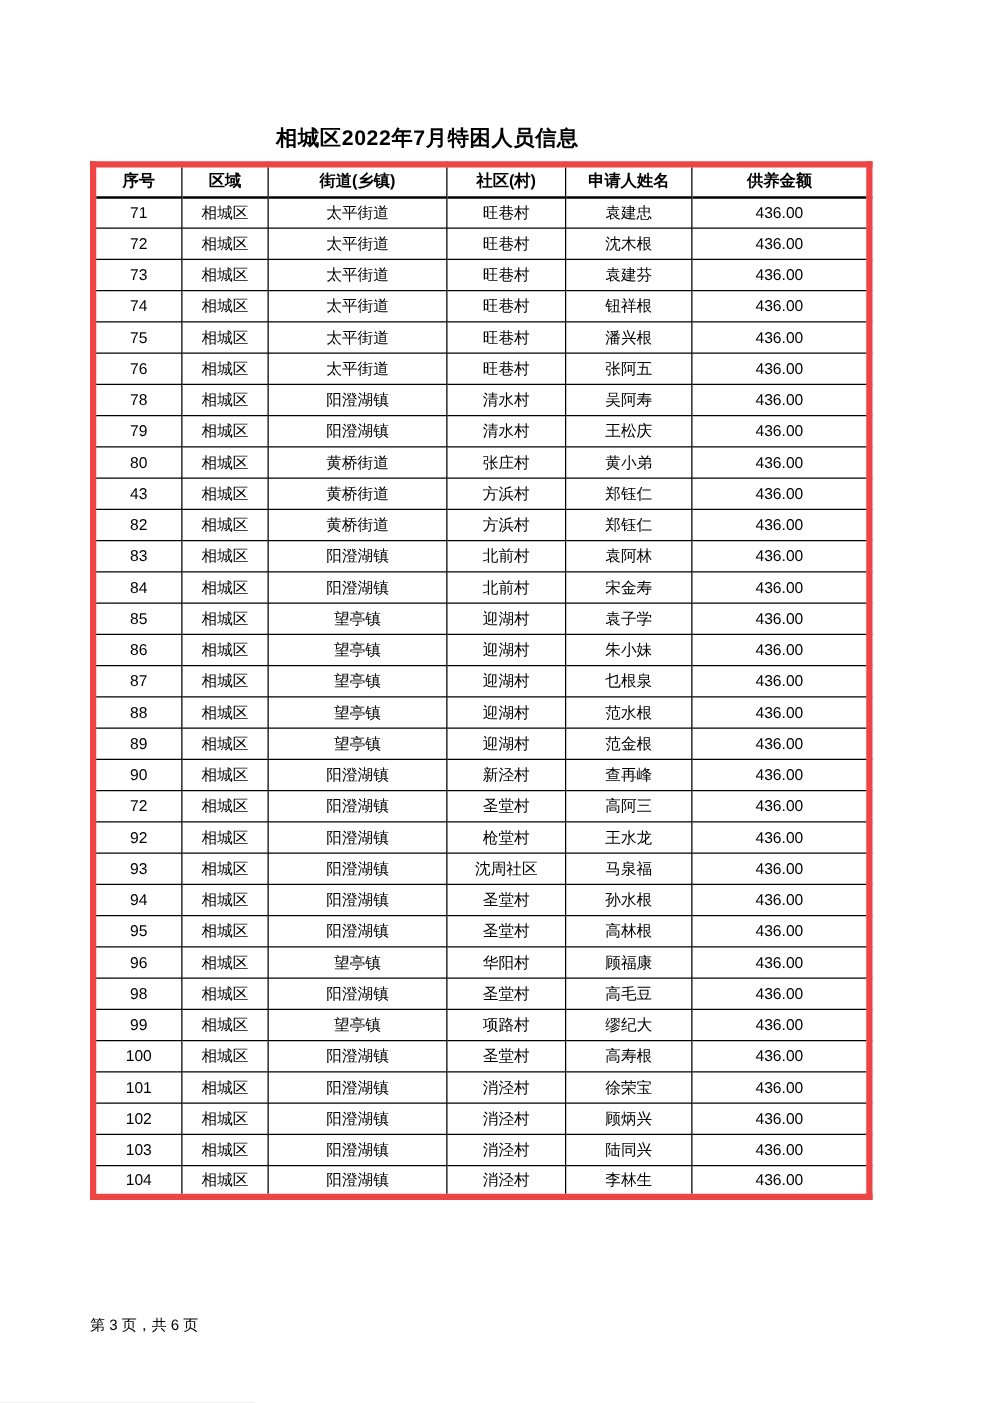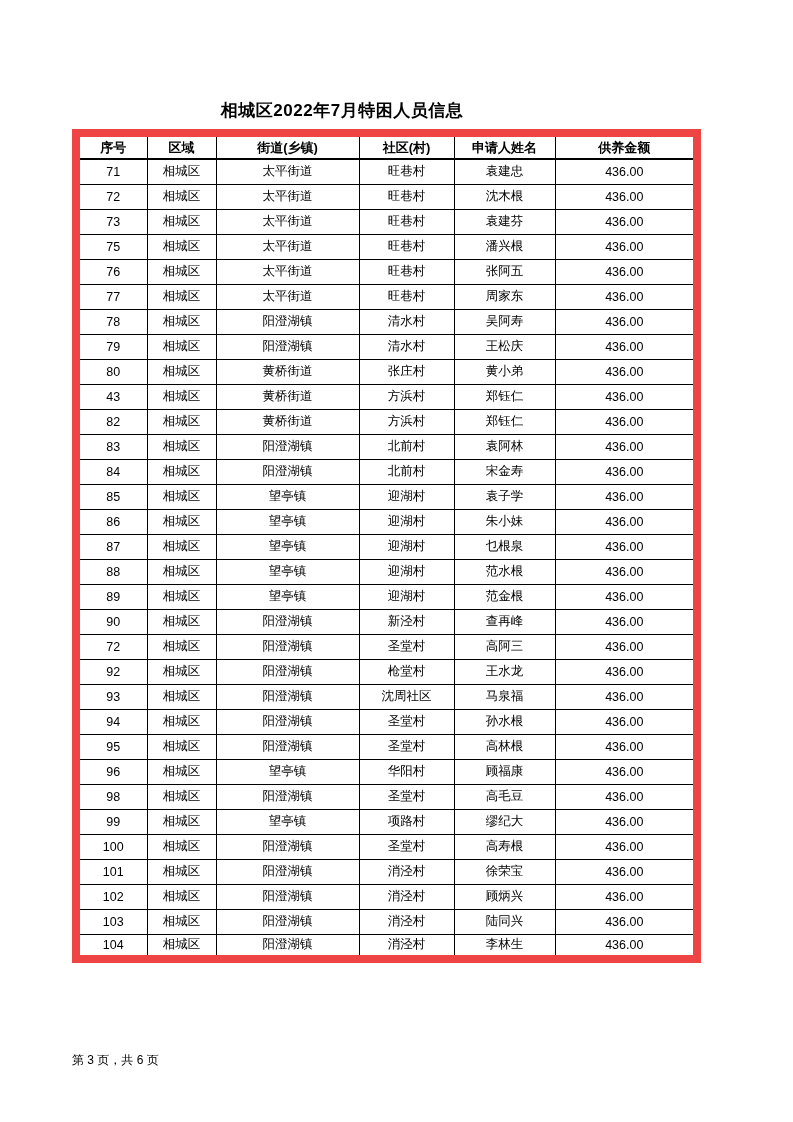--- a/index.html
+++ b/index.html
@@ -26,21 +26,21 @@
     font-size: 17px;
     line-height: 22px;
     text-align: center;
     margin-bottom: 7px;
     letter-spacing: 0.5px;
   }
   table.records {
     border-collapse: collapse;
     table-layout: fixed;
     width: 621px;
-    border: 8px solid #ef4444;
+    border: 5px solid #ef4444;
   }
   table.records th,
   table.records td {
     border: 1.5px solid #000000;
     text-align: center;
     vertical-align: middle;
     padding: 0;
     overflow: hidden;
     white-space: nowrap;
   }
@@ -113,47 +113,47 @@
 
   <tr>
     <td class="num">73</td>
     <td class="cjk">相城区</td>
     <td class="cjk">太平街道</td>
     <td class="cjk">旺巷村</td>
     <td class="cjk">袁建芬</td>
     <td class="num">436.00</td>
   </tr>
 
+  <tr>
+    <td class="num">74</td>
+    <td class="cjk">相城区</td>
+    <td class="cjk">太平街道</td>
+    <td class="cjk">旺巷村</td>
+    <td class="cjk">钮祥根</td>
+    <td class="num">436.00</td>
+  </tr>
 
   <tr>
     <td class="num">75</td>
     <td class="cjk">相城区</td>
     <td class="cjk">太平街道</td>
     <td class="cjk">旺巷村</td>
     <td class="cjk">潘兴根</td>
     <td class="num">436.00</td>
   </tr>
 
   <tr>
     <td class="num">76</td>
     <td class="cjk">相城区</td>
     <td class="cjk">太平街道</td>
     <td class="cjk">旺巷村</td>
     <td class="cjk">张阿五</td>
     <td class="num">436.00</td>
   </tr>
 
-  <tr>
-    <td class="num">77</td>
-    <td class="cjk">相城区</td>
-    <td class="cjk">太平街道</td>
-    <td class="cjk">旺巷村</td>
-    <td class="cjk">周家东</td>
-    <td class="num">436.00</td>
-  </tr>
 
   <tr>
     <td class="num">78</td>
     <td class="cjk">相城区</td>
     <td class="cjk">阳澄湖镇</td>
     <td class="cjk">清水村</td>
     <td class="cjk">吴阿寿</td>
     <td class="num">436.00</td>
   </tr>
 

